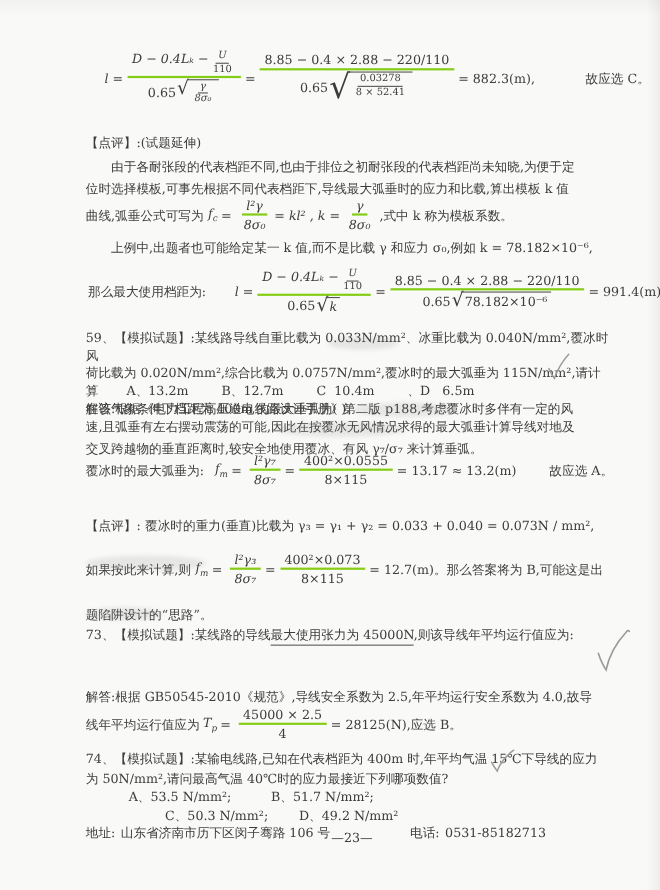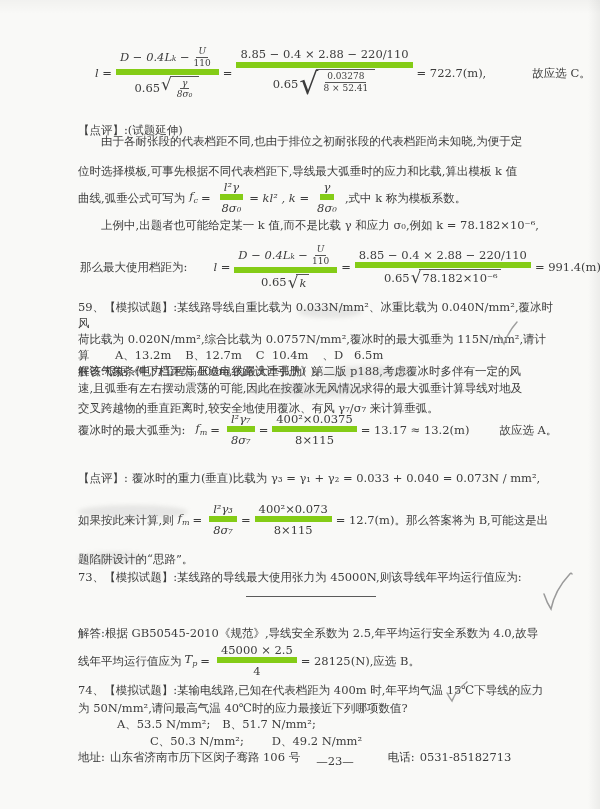--- a/index.html
+++ b/index.html
@@ -11,36 +11,36 @@
   .page::before{content:"";position:absolute;top:0;left:0;width:100%;height:14px;
         background:linear-gradient(to bottom,rgba(0,0,0,.03),rgba(0,0,0,0));pointer-events:none}
   .abs{position:absolute;left:78px;right:46px}
   .mrow{display:flex;align-items:center;white-space:nowrap}
   .keep{white-space:pre}
   .it{font-style:italic}
   sub{font-size:8px;font-style:italic}
   
   .frac{display:inline-flex;flex-direction:column;align-items:center;vertical-align:middle;
         margin:0 4px;line-height:1.25;text-align:center}
-  .frac>.fn{border-bottom:6px solid #84cc16;padding:0 4px;display:inline-flex;align-items:center;justify-content:center}
+  .frac>.fn{border-bottom:2px solid #84cc16;padding:0 4px;display:inline-flex;align-items:flex-start;justify-content:center}
   .frac>.fd{padding:1px 4px 0;display:inline-flex;align-items:center;justify-content:center}
   .sfrac{display:inline-flex;flex-direction:column;align-items:center;font-size:9px;
          line-height:1.2;margin:0 2px;vertical-align:middle;text-align:center}
   .sfrac>.fn{border-bottom:1px solid #555;padding:0 2px}
   .sfrac>.fd{padding:0 2px}
   
   .sqrt{display:inline-flex;align-items:flex-start;margin:0 1px}
   .sqrt>.rsign{font-size:17px;line-height:1;margin-right:-2px;font-family:"DejaVu Sans",sans-serif}
   .sqrt.tall>.rsign{font-size:30px}
   .sqrt>.rbody{border-top:1px solid #555;padding:1px 3px 0}
   
   .check{position:absolute}
   .check svg{display:block}
   .smudge{position:absolute;background:rgba(110,110,110,.13);border-radius:50%;filter:blur(2px);pointer-events:none}
-  .ul{border-bottom:1px solid #5a5a5a;padding-bottom:12px}
+  .ul{border-bottom:1px solid #5a5a5a;padding-bottom:2px}
   .indent{padding-left:23px}
   .optrow{display:flex}
   .q73grid{display:grid;grid-template-columns:186px 186px;row-gap:5px}
 </style>
 </head>
 <body>
 
 <div class="page">
 
   <div class="abs mrow" style="top:46px;left:95px">
@@ -75,26 +75,26 @@
           <span class="rsign">√</span>
           <span class="rbody">
             <span class="sfrac">
               <span class="fn">0.03278</span>
               <span class="fd">8 × 52.41</span>
             </span>
           </span>
         </span>
       </span>
     </span>
-    <span>= 722.7(m),</span>
+    <span>= 882.3(m),</span>
     <span style="margin-left:46px">故应选 C。</span>
   </div>
 
   <div class="abs" style="top:122px">【点评】:(试题延伸)</div>
-  <div class="abs indent" style="top:133px">由于各耐张段的代表档距不同,也由于排位之初耐张段的代表档距尚未知晓,为便于定</div>
+  <div class="abs indent" style="top:143px">由于各耐张段的代表档距不同,也由于排位之初耐张段的代表档距尚未知晓,为便于定</div>
   <div class="abs" style="top:163px">位时选择模板,可事先根据不同代表档距下,导线最大弧垂时的应力和比载,算出模板 k 值</div>
 
   <div class="abs mrow" style="top:180px">
     <span>曲线,弧垂公式可写为</span>
     <span style="margin-left:4px"><span class="it">f</span><sub>c</sub></span>
     <span style="margin:0 3px">=</span>
     <span class="frac">
       <span class="fn it">l²γ</span>
       <span class="fd it">8σ₀</span>
     </span>
@@ -139,21 +139,21 @@
       </span>
     </span>
     <span>= 991.4(m)。</span>
   </div>
 
   <div class="abs" style="top:299px;line-height:16px">
     <div><span>59、</span><span>【模拟试题】:</span><span>某线路导线自重比载为 0.033N/mm²、冰重比载为 0.040N/mm²,覆冰时风</span></div>
     <div>荷比载为 0.020N/mm²,综合比载为 0.0757N/mm²,覆冰时的最大弧垂为 115N/mm²,请计算</div>
     <div>在该气象条件下档距为 400m 的最大垂弧为( )。</div>
   </div>
-  <div class="abs optrow keep" style="top:347px;padding-left:37px;gap:14px">
+  <div class="abs optrow keep" style="top:347px;padding-left:37px;gap:30px">
     <span>A、13.2m</span>
     <span>B、12.7m</span>
     <span>C  10.4m</span>
     <span>、D   6.5m</span>
   </div>
   <div class="abs" style="top:363px;line-height:16.5px">
     <div><span>解答:</span><span>根据《电力工程高压送电线路设计手册》第二版 p188,考虑覆冰时多伴有一定的风</span></div>
     <div>速,且弧垂有左右摆动震荡的可能,因此在按覆冰无风情况求得的最大弧垂计算导线对地及</div>
   </div>
   <div class="abs" style="top:400px">交叉跨越物的垂直距离时,较安全地使用覆冰、有风 γ₇/σ₇ 来计算垂弧。</div>
@@ -161,21 +161,21 @@
   <div class="abs mrow" style="top:412px">
     <span>覆冰时的最大弧垂为:</span>
     <span style="margin-left:10px"><span class="it">f</span><sub>m</sub></span>
     <span style="margin:0 3px">=</span>
     <span class="frac">
       <span class="fn it">l²γ₇</span>
       <span class="fd it">8σ₇</span>
     </span>
     <span>=</span>
     <span class="frac">
-      <span class="fn">400²×0.0375</span>
+      <span class="fn">400²×0.0555</span>
       <span class="fd">8×115</span>
     </span>
     <span>= 13.17 ≈ 13.2(m)</span>
     <span style="margin-left:30px">故应选 A。</span>
   </div>
 
   <div class="abs mrow" style="top:470px">
     <span>【点评】:</span>
     <span style="margin-left:4px">覆冰时的重力(垂直)比载为 γ₃ = γ₁ + γ₂ = 0.033 + 0.040 = 0.073N / mm²,</span>
   </div>
@@ -206,33 +206,33 @@
       <span class="fn">45000 × 2.5</span>
       <span class="fd">4</span>
     </span>
     <span>= 28125(N),应选 B。</span>
   </div>
 
   <div class="abs" style="top:682px;line-height:17.5px">
     <div><span>74、</span><span>【模拟试题】:</span><span>某输电线路,已知在代表档距为 400m 时,年平均气温 15℃下导线的应力</span></div>
     <div>为 50N/mm²,请问最高气温 40℃时的应力最接近下列哪项数值?</div>
   </div>
-  <div class="abs optrow" style="top:716px;padding-left:39px;gap:12px">
+  <div class="abs optrow" style="top:716px;padding-left:39px;gap:36px">
     <span>A、53.5 N/mm²;</span>
     <span>B、51.7 N/mm²;</span>
   </div>
   <div class="abs optrow" style="top:733px;padding-left:72px;gap:28px">
     <span>C、50.3 N/mm²;</span>
     <span>D、49.2 N/mm²</span>
   </div>
 
   <div class="abs mrow" style="top:749px">
     <span>地址:</span>
     <span style="margin-left:5px">山东省济南市历下区闵子骞路 106 号</span>
-    <span style="margin-left:16px;position:relative;top:4px">—23—</span>
+    <span style="margin-left:1px;position:relative;top:4px">—23—</span>
     <span style="margin-left:34px">电话:</span>
     <span style="margin-left:5px">0531-85182713</span>
   </div>
 
   <div class="check" style="top:320px;left:497px">
     <svg width="22" height="27" viewBox="0 0 22 27">
         <path d="M2 15 Q4 20 7 24 Q11 12 20 2" fill="none" stroke="#9d9d9d" stroke-width="1.4" stroke-linecap="round"></path>
       </svg>
   </div>
   <div class="check" style="top:570px;left:540px">

